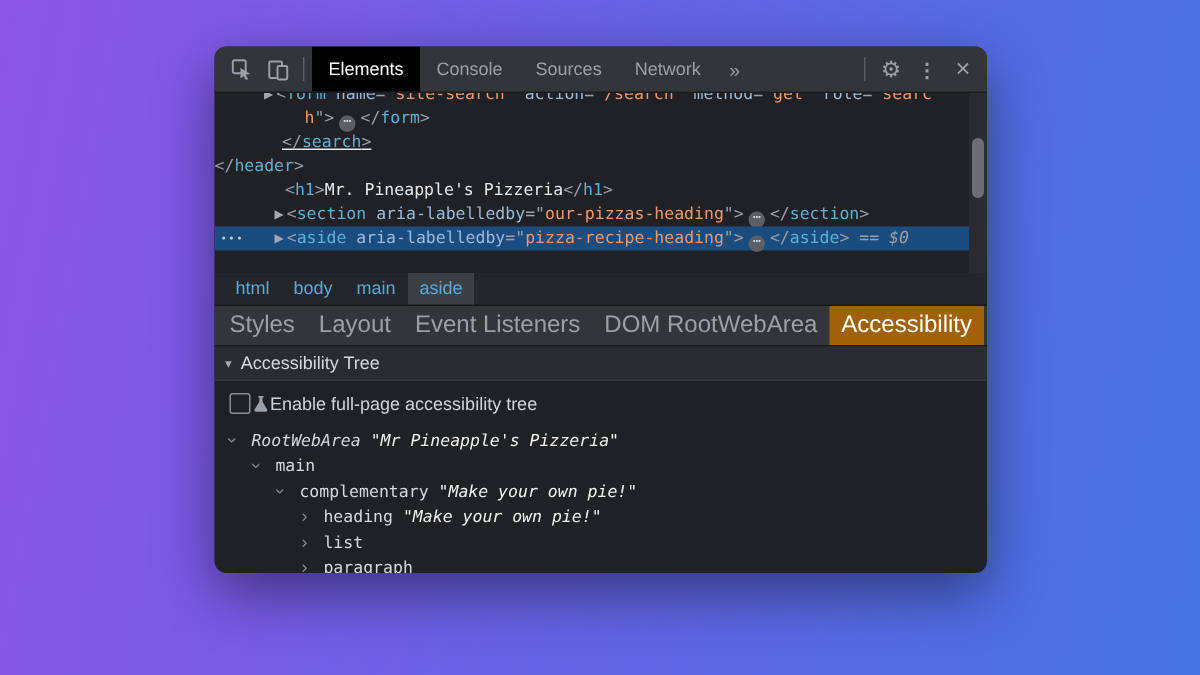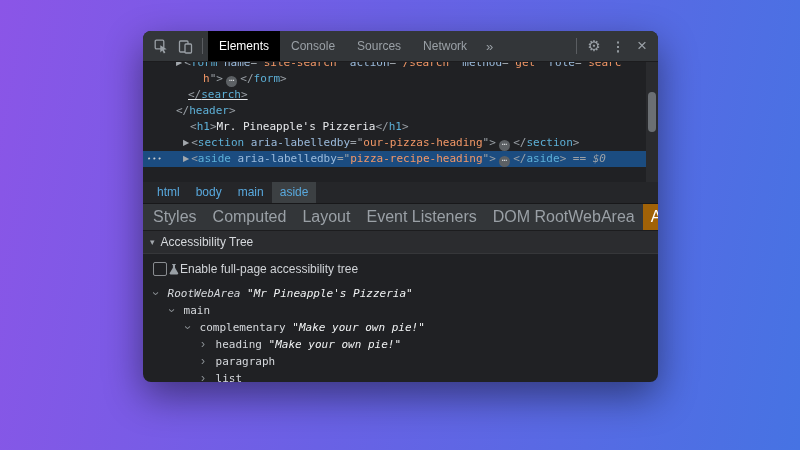--- a/index.html
+++ b/index.html
@@ -122,41 +122,40 @@
       <span class="tbtn glyph kebab">⋮</span>
       <span class="tbtn glyph close">×</span>
     </div>
   </div>
 
   <div class="code-panel">
     <div id="code-lines">
         <div class="code-line clip" style="padding-left: 33px;"><span class="s-ar">▶</span><span class="s-p">&lt;</span><span class="s-t">form</span><span class="s-a"> name</span><span class="s-p">="</span><span class="s-v">site-search</span><span class="s-p">"</span><span class="s-a"> action</span><span class="s-p">="</span><span class="s-v">/search</span><span class="s-p">"</span><span class="s-a"> method</span><span class="s-p">="</span><span class="s-v">get</span><span class="s-p">"</span><span class="s-a"> role</span><span class="s-p">="</span><span class="s-v">searc</span></div>
         <div class="code-line" style="padding-left: 60px;"><span class="s-v">h</span><span class="s-p">"&gt;</span><span class="s-e">…</span><span class="s-p">&lt;/</span><span class="s-t">form</span><span class="s-p">&gt;</span></div>
         <div class="code-line" style="padding-left: 45px; text-decoration: underline;"><span class="s-p">&lt;/</span><span class="s-t">search</span><span class="s-p">&gt;</span></div>
-        <div class="code-line" style="padding-left: 33px;"><span class="s-p">&lt;/</span><span class="s-t">header</span><span class="s-p">&gt;</span></div>
+        <div class="code-line" style=""><span class="s-p">&lt;/</span><span class="s-t">header</span><span class="s-p">&gt;</span></div>
         <div class="code-line" style="padding-left: 47px;"><span class="s-p">&lt;</span><span class="s-t">h1</span><span class="s-p">&gt;</span><span class="s-x">Mr. Pineapple's Pizzeria</span><span class="s-p">&lt;/</span><span class="s-t">h1</span><span class="s-p">&gt;</span></div>
         <div class="code-line" style="padding-left: 40px;"><span class="s-ar">▶</span><span class="s-p">&lt;</span><span class="s-t">section</span><span class="s-a"> aria-labelledby</span><span class="s-p">="</span><span class="s-v">our-pizzas-heading</span><span class="s-p">"&gt;</span><span class="s-e">…</span><span class="s-p">&lt;/</span><span class="s-t">section</span><span class="s-p">&gt;</span></div>
         <div class="code-line sel-line" style="padding-left: 40px;"><span class="gutter-dots">•••</span><span class="s-ar">▶</span><span class="s-p">&lt;</span><span class="s-t">aside</span><span class="s-a"> aria-labelledby</span><span class="s-p">="</span><span class="s-v">pizza-recipe-heading</span><span class="s-p">"&gt;</span><span class="s-e">…</span><span class="s-p">&lt;/</span><span class="s-t">aside</span><span class="s-p">&gt;</span><span class="s-m"> == $0</span></div>
       </div>
     <div class="scrollbar">
       <div class="thumb"></div>
     </div>
   </div>
 
   <div class="breadcrumbs" id="breadcrumbs">
       <div class="crumb">html</div>
       <div class="crumb">body</div>
       <div class="crumb">main</div>
       <div class="crumb sel">aside</div>
     </div>
 
   <div class="stabs">
     <div class="stabs-inner" id="side-tabs">
         <div class="stab">Styles</div>
-        <div class="stab">Computed</div>
         <div class="stab">Layout</div>
         <div class="stab">Event Listeners</div>
         <div class="stab">DOM RootWebArea</div>
         <div class="stab sel">Accessibility</div>
       </div>
     <span class="chev-more right">»</span>
   </div>
 
   <div class="a11y-header">
     <span class="tri">▾</span>
@@ -171,17 +170,17 @@
       </svg>
     </span>
     <span class="cb-label">Enable full-page accessibility tree</span>
   </div>
 
   <div class="a11y-tree" id="a11y-tree">
       <div class="tree-row" style="padding-left: 6px;"><span class="chev open">›</span><span class="role it"> RootWebArea</span><span class="aname"> "Mr Pineapple's Pizzeria"</span></div>
       <div class="tree-row" style="padding-left: 22px;"><span class="chev open">›</span><span class="role"> main</span></div>
       <div class="tree-row" style="padding-left: 38px;"><span class="chev open">›</span><span class="role"> complementary</span><span class="aname"> "Make your own pie!"</span></div>
       <div class="tree-row" style="padding-left: 54px;"><span class="chev">›</span><span class="role"> heading</span><span class="aname"> "Make your own pie!"</span></div>
+      <div class="tree-row" style="padding-left: 54px;"><span class="chev">›</span><span class="role"> list</span></div>
       <div class="tree-row" style="padding-left: 54px;"><span class="chev">›</span><span class="role"> paragraph</span></div>
-      <div class="tree-row" style="padding-left: 54px;"><span class="chev">›</span><span class="role"> list</span></div>
     </div>
 
 </div>
 
 </body></html>

